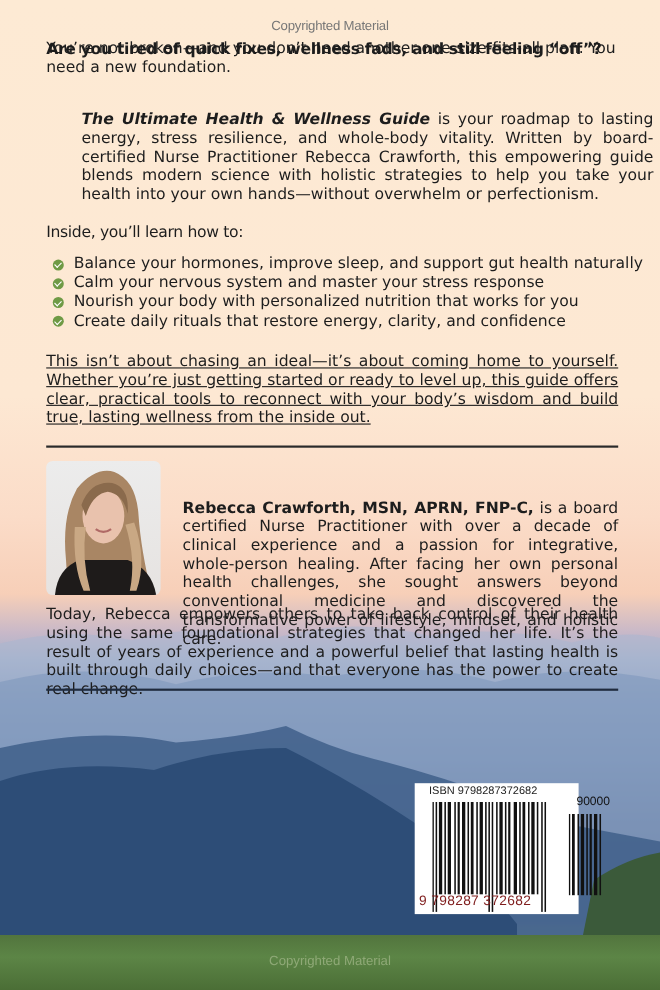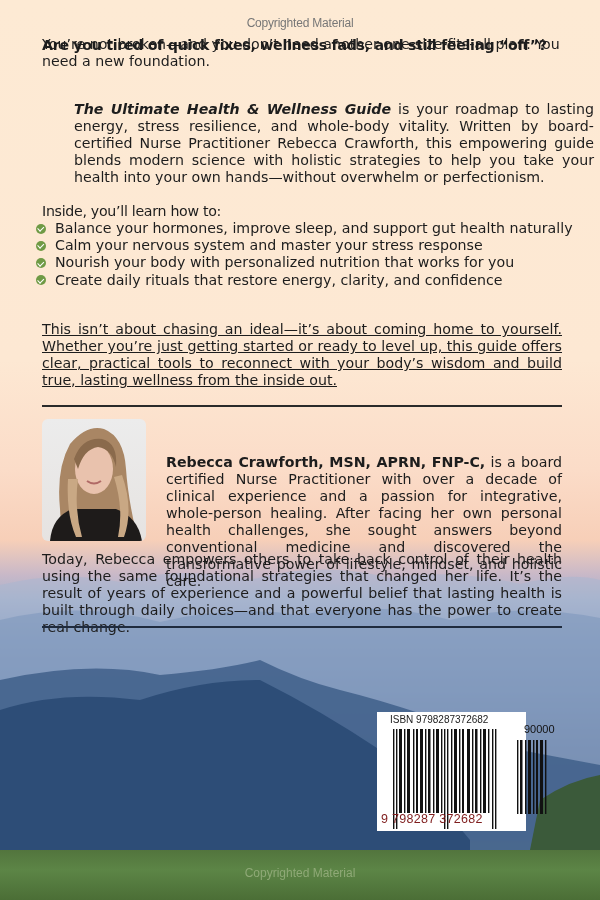--- a/index.html
+++ b/index.html
@@ -25,21 +25,21 @@
   .copyright-bottom {
     position: absolute; top: 866px; left: 0; width: 600px; text-align: center;
     font-family: "Liberation Sans", sans-serif; font-size: 12px; color: #8fa977;
   }
   p { margin: 0; font-size: 14.2px; line-height: 17px; }
   .justify { text-align: justify; }
   .intro-q { position: absolute; top: 37px; font-weight: bold; font-size: 14.2px; line-height: 17px; letter-spacing: -0.3px; }
   .intro-p { position: absolute; top: 36px; width: 520px; }
   .desc { position: absolute; top: 101px; width: 520px; margin-left: 32px; }
   .learn-h { position: absolute; top: 203px; font-weight: normal; font-size: 14.2px; letter-spacing: -0.3px; }
-  .learn-list { position: absolute; top: 220px; list-style: none; margin: 0; padding: 0; width: 540px; left: -6px; }
+  .learn-list { position: absolute; top: 220px; list-style: none; margin: 12px; padding: 0; width: 540px; left: -6px; }
   .learn-list li { display: flex; align-items: center; font-size: 14.2px; line-height: 17.2px; white-space: nowrap; }
   .check { width: 10px; height: 10px; border-radius: 50%; background: #6f9a45; margin-right: 9px; position: relative; flex: none; }
   .check::after {
     content: ""; position: absolute; left: 3px; top: 1.5px; width: 2.5px; height: 4.5px;
     border: solid #fff; border-width: 0 1.5px 1.5px 0; transform: rotate(45deg);
   }
   .closing { position: absolute; top: 321px; width: 520px; text-decoration: underline; }
   .rule { position: absolute; height: 1.5px; background: #2a2a2a; left: 0; width: 520px; }
   .author-photo {
     position: absolute; top: 419px; left: 0; width: 104px; height: 122px; border-radius: 6px; overflow: hidden;

